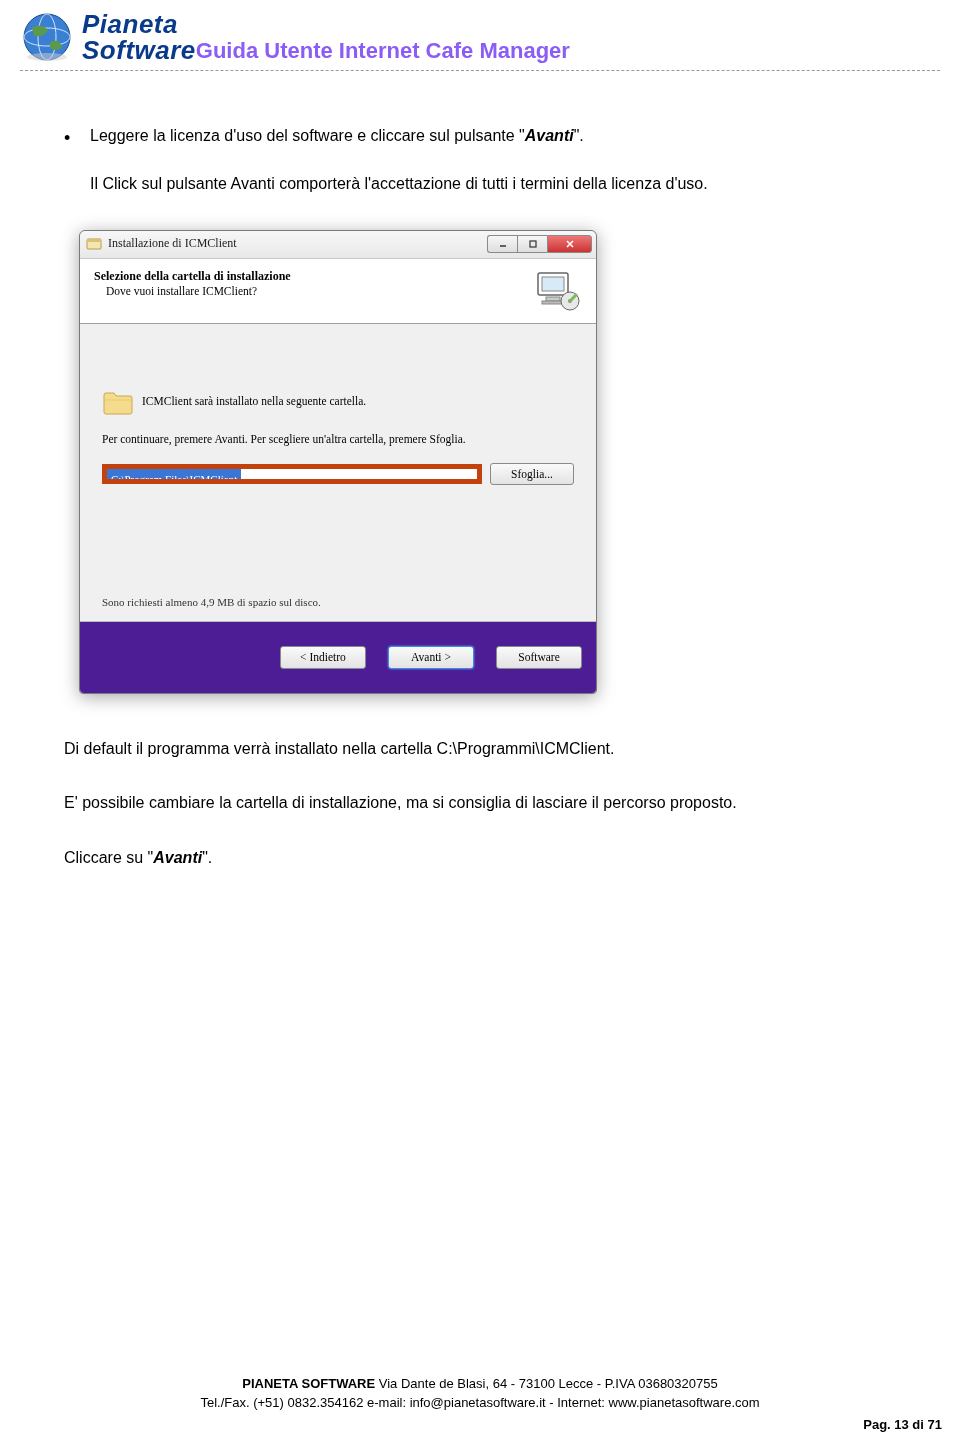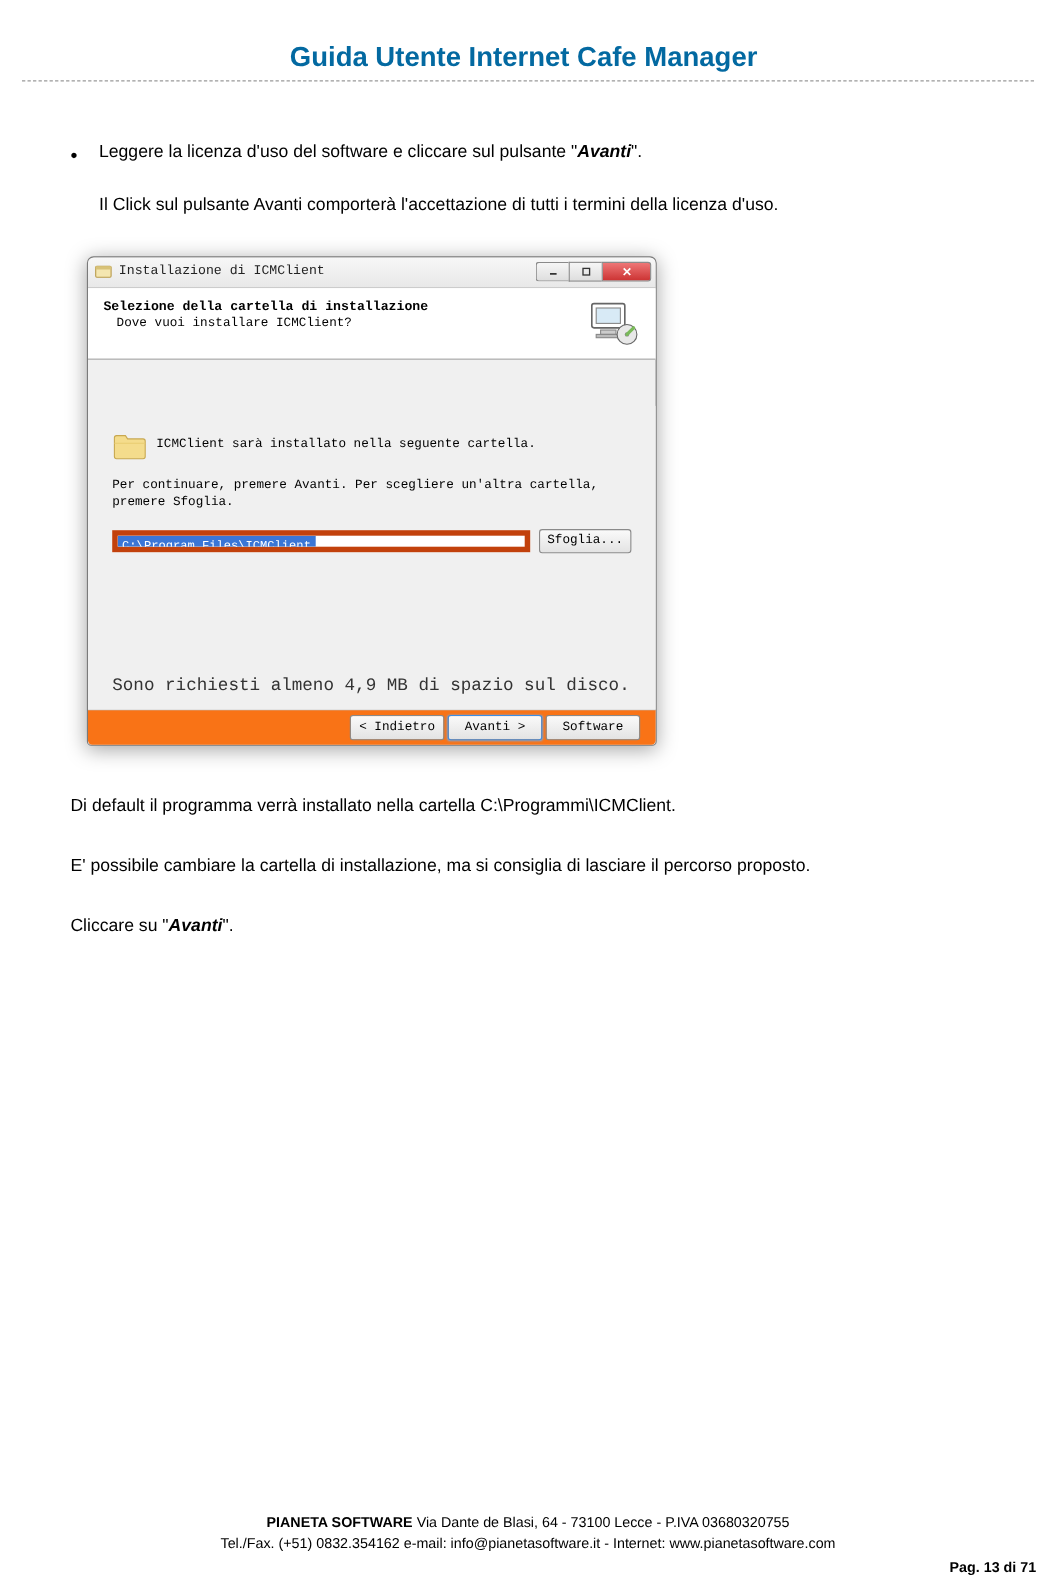--- a/index.html
+++ b/index.html
@@ -36,24 +36,24 @@
   }
   .logo-text .l2 {
     font-size: 26px;
     font-weight: bold;
     color: #0a3b8a;
     font-style: italic;
     letter-spacing: 0.5px;
   }
   .header-title {
     flex: 1;
-    text-align: center;
-    font-size: 25px;
+    text-align: left;
+    font-size: 22px;
     font-weight: bold;
-    color: #0369a1;
+    color: #8b5cf6;
     padding-top: 28px;
     padding-right: 8px;
   }
   .header-rule {
     margin: 6px 20px 0 20px;
     border: none;
     border-top: 1px dashed #999;
   }
   .content {
     padding: 50px 40px 0 64px;
@@ -79,21 +79,21 @@
     padding-left: 15px;
     margin: 30px 0 40px 0;
   }
   
   .installer {
     width: 518px;
     background: #f0f0f0;
     border: 1px solid #7a7a7a;
     border-radius: 6px 6px 4px 4px;
     box-shadow: 0 3px 18px rgba(0,0,0,0.35);
-    font-family: Liberation Mono, monospace;
+    font-family: Liberation Serif, serif;
     font-size: 11.5px;
     color: #000;
     line-height: 1.3;
   }
   .titlebar {
     height: 28px;
     background: linear-gradient(#f7f7f7,#e8e8e8);
     border-bottom: 1px solid #c8c8c8;
     border-radius: 6px 6px 0 0;
     display: flex;
@@ -165,31 +165,31 @@
     text-align: center;
     cursor: default;
   }
   .btn-small { width: 84px; height: 22px; line-height: 20px; }
   .btn-big { width: 86px; height: 23px; line-height: 21px; }
   .btn-avanti {
     border-color: #3a8ee6;
     box-shadow: 0 0 2px #6aaef2;
   }
   .space-note {
-    font-size: 16px;
+    font-size: 11px;
     color: #333;
     margin-top: 110px;
   }
   .dlg-footer {
     border-top: 1px solid #bcbcbc;
-    padding: 4px 14px;
+    padding: 24px 14px;
     display: flex;
     justify-content: flex-end;
-    gap: 3px;
-    background: #f97316;
+    gap: 22px;
+    background: #4c1d95;
     border-radius: 0 0 4px 4px;
   }
   
   .page-footer {
     position: absolute;
     bottom: 6px;
     left: 0;
     right: 0;
     text-align: center;
     font-size: 13px;
@@ -201,20 +201,34 @@
     padding-right: 18px;
     font-weight: bold;
     margin-top: 4px;
   }
   .bold { font-weight: bold; }
 </style>
 </head>
 <body>
 
 <div class="page-header">
+  <div class="logo-block">
+    <svg class="logo-globe" viewBox="0 0 54 54">
+      <circle cx="27" cy="27" r="23" fill="#3b7fd4" stroke="#1a4a8a" stroke-width="1"></circle>
+      <ellipse cx="27" cy="27" rx="23" ry="9" fill="none" stroke="#cfe3f8" stroke-width="1"></ellipse>
+      <ellipse cx="27" cy="27" rx="9" ry="23" fill="none" stroke="#cfe3f8" stroke-width="1"></ellipse>
+      <path d="M12 18 Q20 12 28 20 Q24 28 14 26 Z" fill="#5a9a4a"></path>
+      <path d="M30 32 Q40 28 42 38 Q34 42 30 38 Z" fill="#5a9a4a"></path>
+      <ellipse cx="27" cy="47" rx="20" ry="4" fill="#d0d0d0" opacity="0.5"></ellipse>
+    </svg>
+    <div class="logo-text">
+      <div class="l1">Pianeta</div>
+      <div class="l2">Software</div>
+    </div>
+  </div>
   <div class="header-title">Guida Utente Internet Cafe Manager</div>
 </div>
 <hr class="header-rule">
 
 <div class="content">
 
   <div class="bullet-item">
     <span>Leggere la licenza d'uso del software e cliccare sul pulsante "</span><span class="bold-italic">Avanti</span><span>".</span>
     <div style="height:18px"></div>
     <div>Il Click sul pulsante Avanti comporterà l'accettazione di tutti i termini della licenza d'uso.</div>

